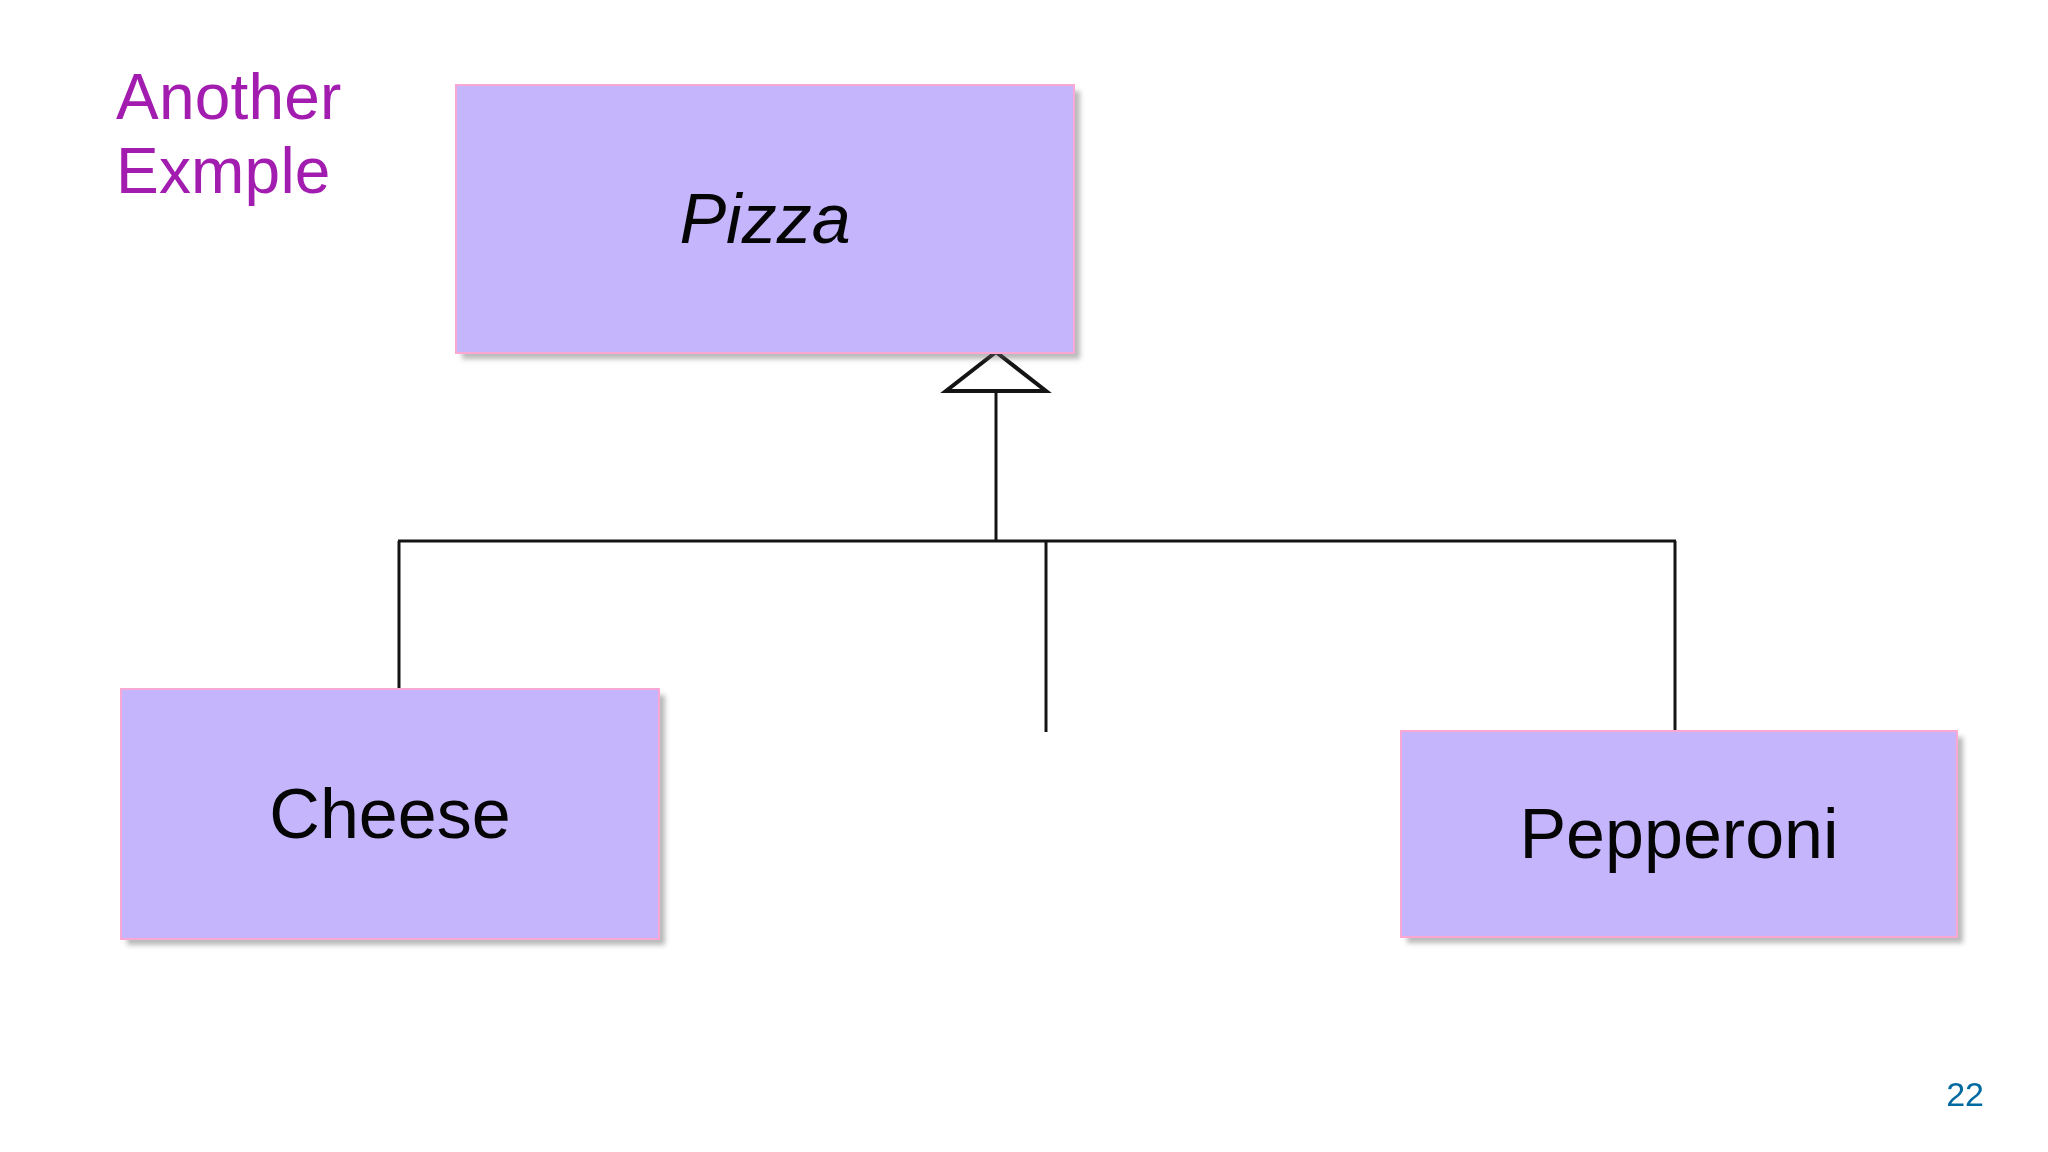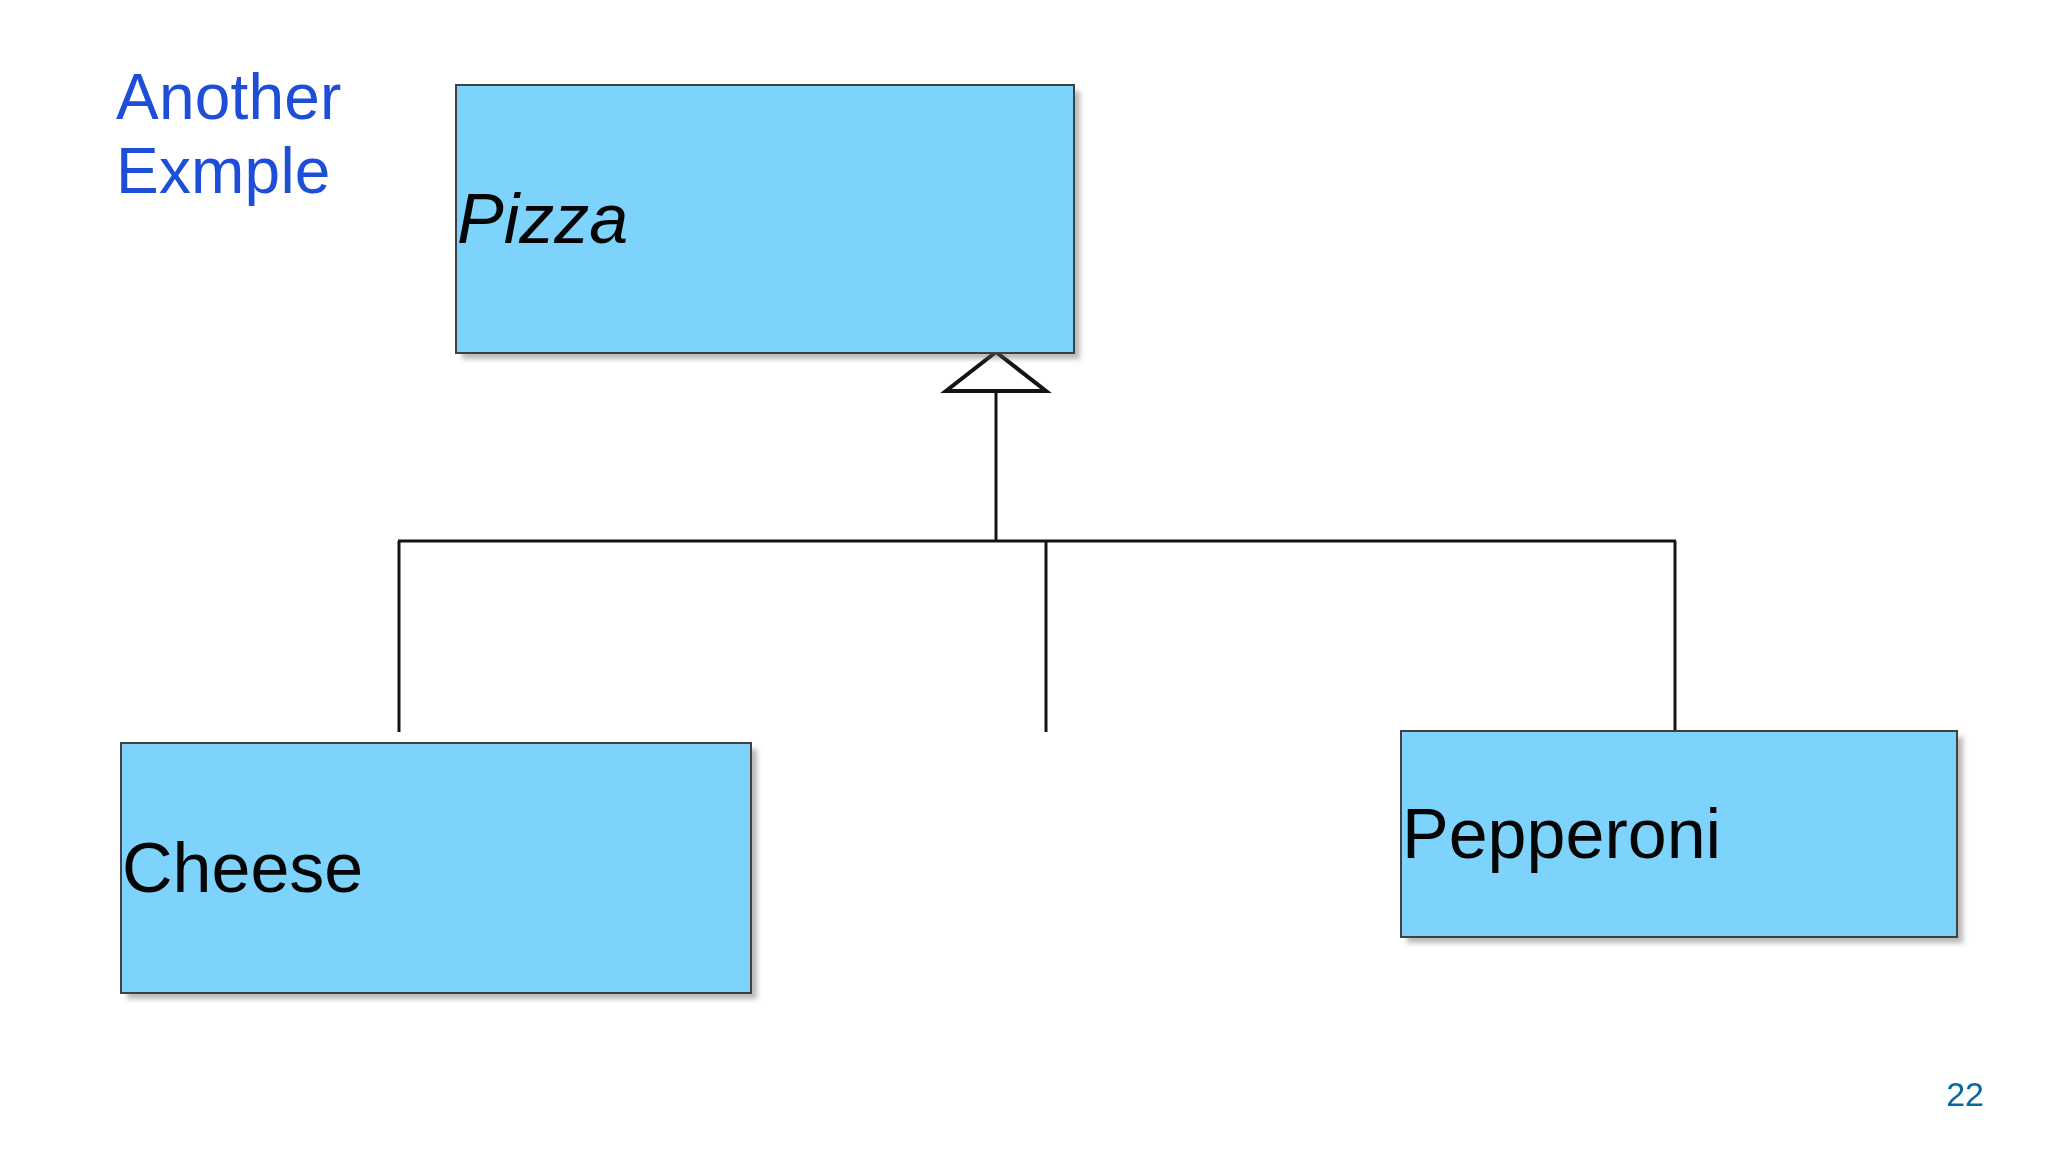--- a/index.html
+++ b/index.html
@@ -21,33 +21,34 @@
 
   
   .slide-title {
     position: absolute;
     left: 116px;
     top: 60px;
     width: 330px;
     font-size: 64px;
     line-height: 1.16;
     font-weight: 400;
-    color: #1d4ed8;
+    color: #a21caf;
     letter-spacing: 0.2px;
     white-space: pre-line;
   }
 
   
   .uml-box {
     position: absolute;
     box-sizing: border-box;
-    background: #7dd3fc;
-    border: 2px solid #404040;
+    background: #c4b5fd;
+    border: 2px solid #f9a8d4;
     display: flex;
     align-items: center;
+    justify-content: center;
     box-shadow: 6px 6px 5px -1px rgba(100,100,100,0.45);
     z-index: 3;
   }
   .uml-box .box-label {
     font-size: 70px;
     font-weight: 400;
     color: #050505;
     line-height: 1;
     white-space: nowrap;
   }
@@ -56,22 +57,22 @@
   }
 
   #box-pizza {
     left: 455px;
     top: 84px;
     width: 620px;
     height: 270px;
   }
   #box-cheese {
     left: 120px;
-    top: 742px;
-    width: 632px;
+    top: 688px;
+    width: 540px;
     height: 252px;
   }
   #box-greek {
     left: 765px;
     top: 730px;
     width: 568px;
     height: 252px;
   }
   #box-pepperoni {
     left: 1400px;

